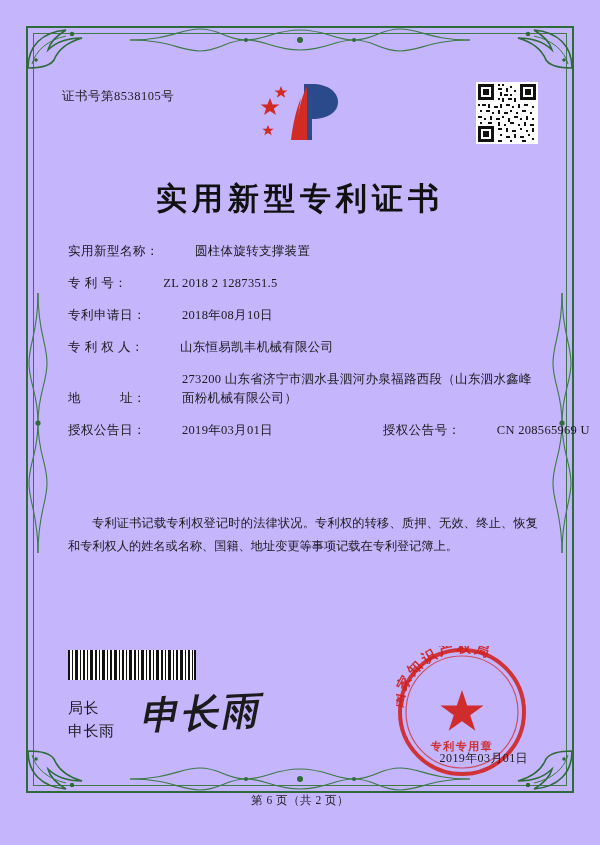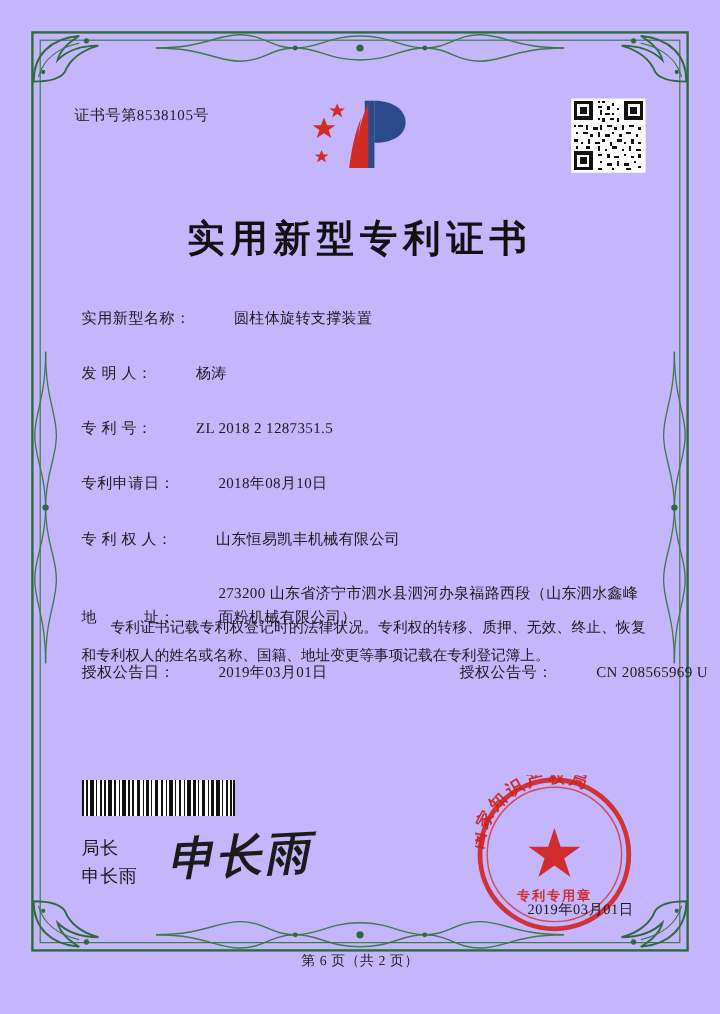--- a/index.html
+++ b/index.html
@@ -145,21 +145,20 @@
     gap: 36px;
   }
   .field-label {
     flex: 0 0 auto;
     white-space: pre;
     letter-spacing: 0.5px;
   }
   .field-value {
     flex: 1 1 auto;
     letter-spacing: 0.3px;
-    margin-top: 14px;
   }
   .field-row.two-col .field-value { flex: 0 0 auto; }
   .field-spacer { flex: 0 0 38px; }
   .addr-value { max-width: 400px; }
 
   
   .paragraphs {
     position: absolute;
     left: 68px;
     right: 62px;
@@ -418,24 +417,20 @@
   </div>
 
   <div class="doc-title">实用新型专利证书</div>
 
   <div class="fields">
     <div class="field-row">
       <span class="field-label">实用新型名称：</span>
       <span class="field-value">圆柱体旋转支撑装置</span>
     </div>
     <div class="field-row">
-      <span class="field-label">发 明 人：</span>
-      <span class="field-value">杨涛</span>
-    </div>
-    <div class="field-row">
       <span class="field-label">专 利 号：</span>
       <span class="field-value">ZL 2018 2 1287351.5</span>
     </div>
     <div class="field-row">
       <span class="field-label">专利申请日：</span>
       <span class="field-value">2018年08月10日</span>
     </div>
     <div class="field-row">
       <span class="field-label">专 利 权 人：</span>
       <span class="field-value">山东恒易凯丰机械有限公司</span>

